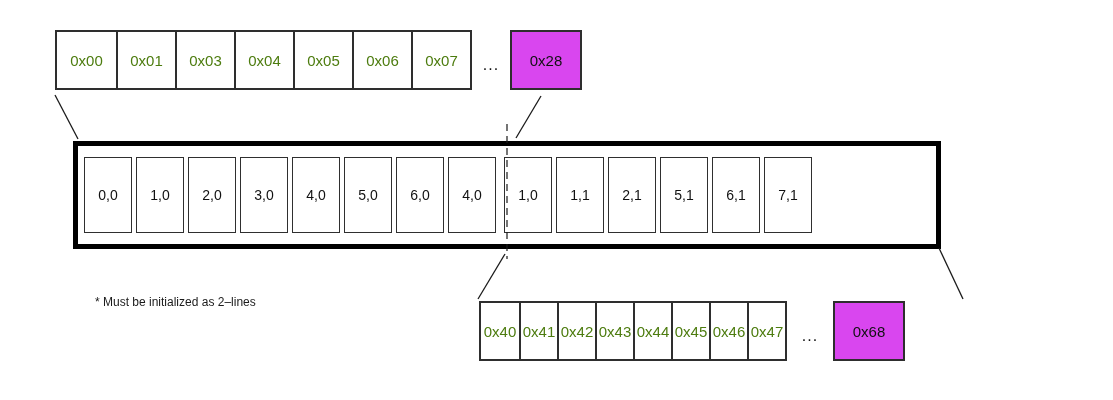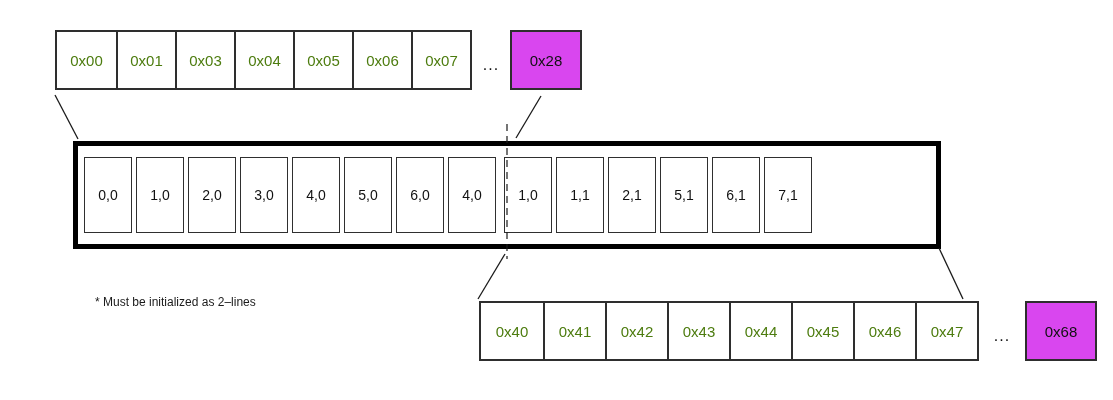--- a/index.html
+++ b/index.html
@@ -43,21 +43,21 @@
     width: 59px;
     display: flex;
     align-items: center;
     justify-content: center;
     font-size: 15px;
     color: #4d7c0f;
     border-left: 2px solid #2e2e2e;
     box-sizing: border-box;
   }
   .strip-cells .cell:first-child { border-left: none; }
-  .strip.bottom .strip-cells .cell { width: 62px; }
+  .strip.bottom .strip-cells .cell { width: 38px; }
   .ellipsis {
     display: flex;
     align-items: center;
     justify-content: center;
     font-size: 16px;
     letter-spacing: 1px;
     color: #111111;
     padding-top: 10px;
   }
   .strip.top .ellipsis { width: 38px; }

